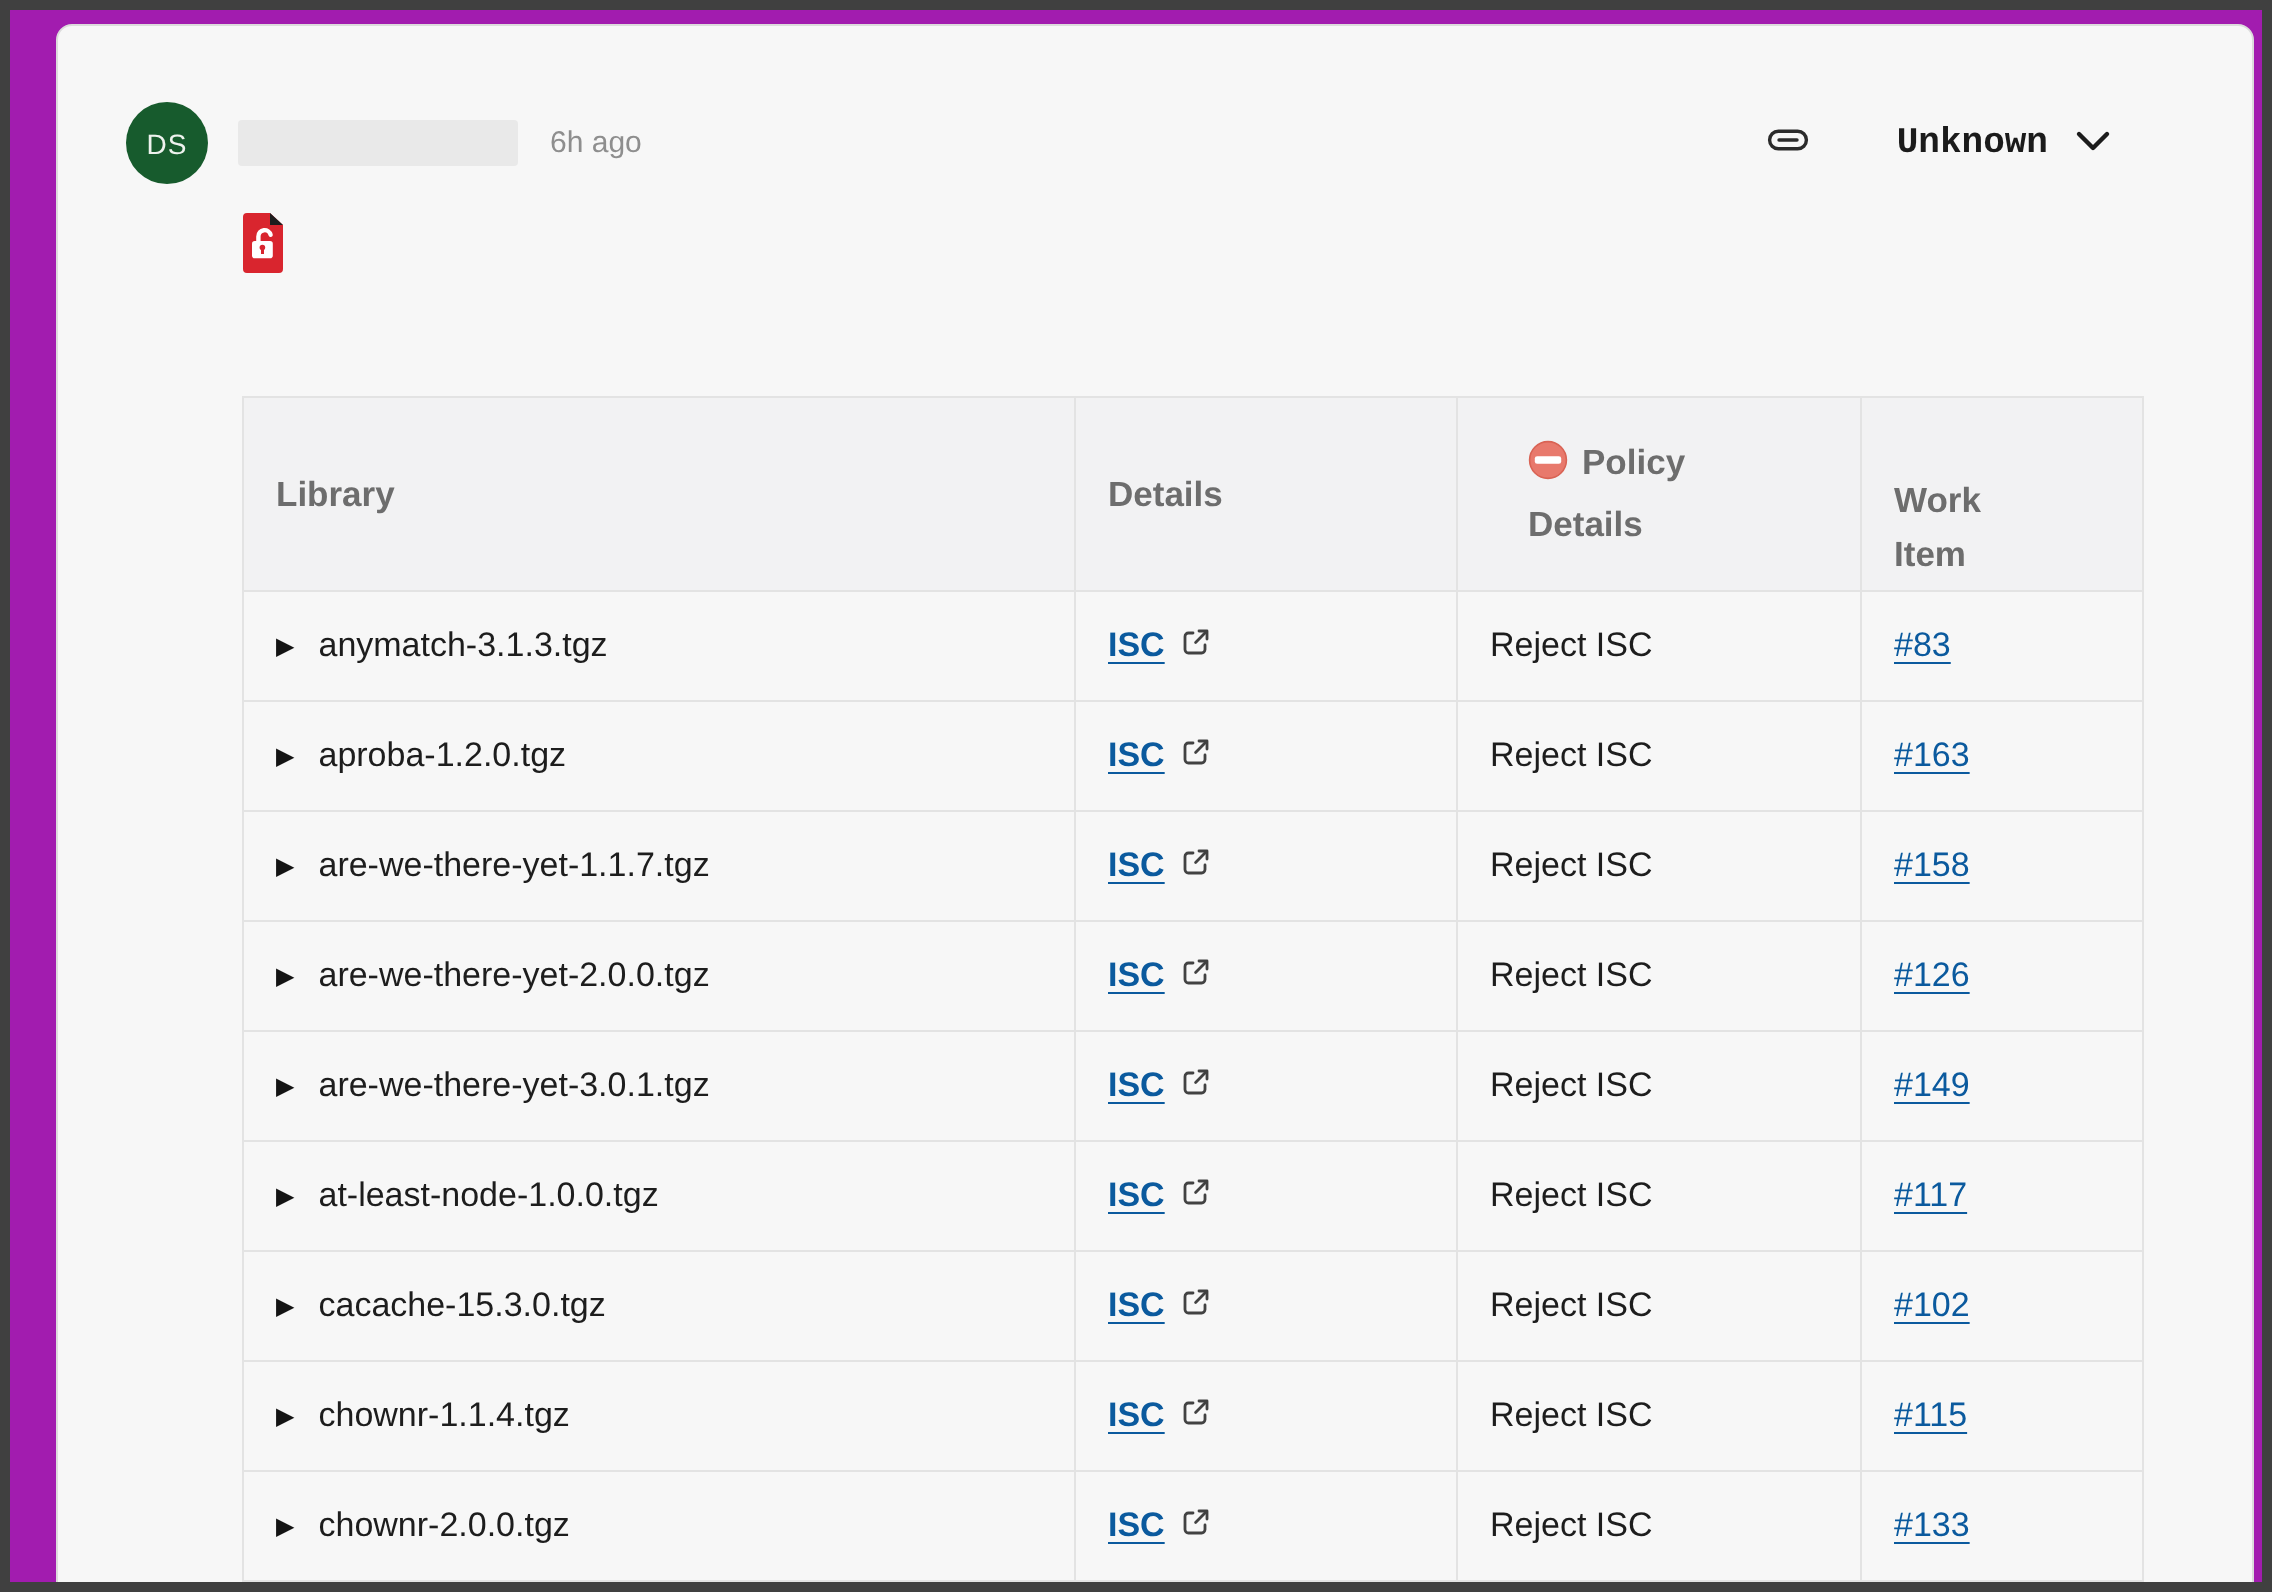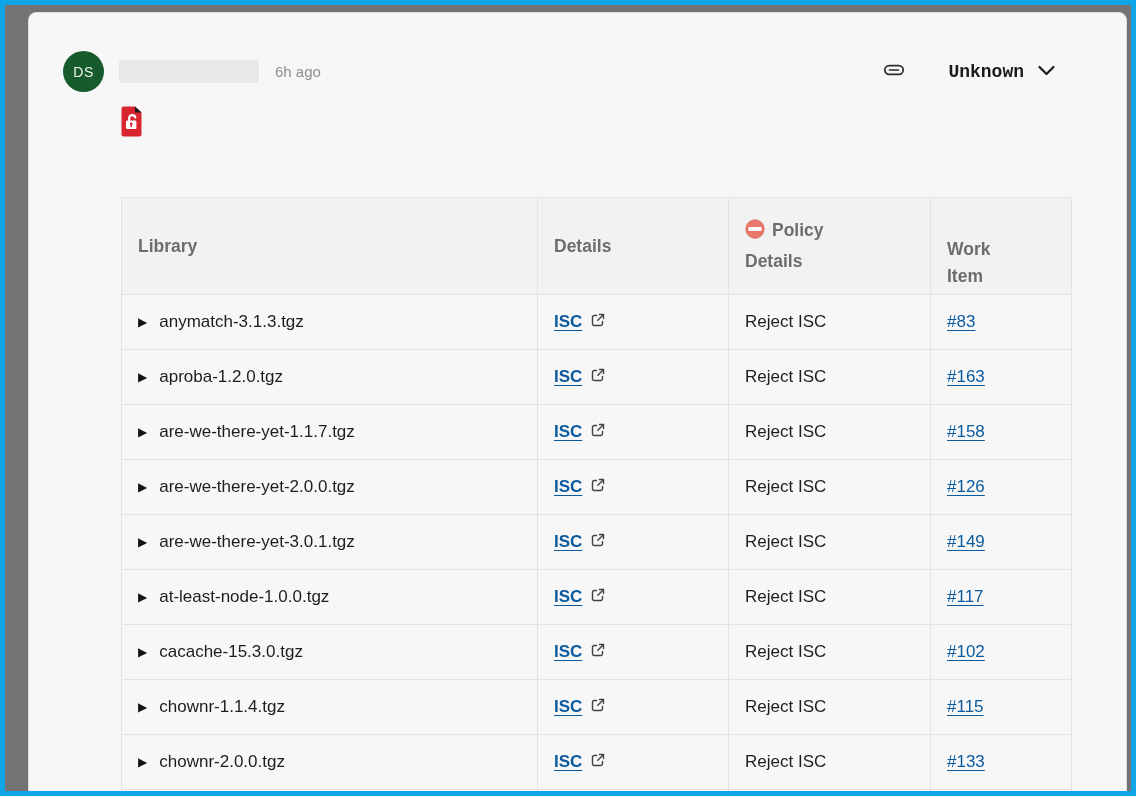--- a/index.html
+++ b/index.html
@@ -1,21 +1,21 @@
 <!DOCTYPE html>
 <html><head>
 <meta charset="utf-8">
 <style>
   html,body{margin:0;padding:0;}
   body{
     width:1136px;height:796px;position:relative;overflow:hidden;
     font-family:"Liberation Sans","DejaVu Sans",sans-serif;
     background:#fff;color:#1d1d1d;
   }
-  .frame{position:absolute;inset:0;border:5px solid #0ea5e9;background:#737373;overflow:hidden;}
+  .frame{position:absolute;inset:0;border:5px solid #404040;background:#a21caf;overflow:hidden;}
   .card{
     position:absolute;left:23px;top:7px;right:4px;height:1000px;
     background:#f7f7f7;border:1px solid #dcdcdc;border-radius:8px;
     box-sizing:border-box;
   }
   
   .c-header{display:flex;align-items:center;margin:38px 70px 0 34px;}
   .avatar{
     width:41px;height:41px;border-radius:50%;background:#175b2d;
     color:#eef3ee;font-size:14px;letter-spacing:.5px;
@@ -32,21 +32,21 @@
   .message{display:flex;align-items:center;margin:14px 0 0 90px;}
   .message-text{margin-left:13px;font-size:17px;color:#1d1d1d;}
   
   table{border-collapse:collapse;margin:56px 0 0 92px;table-layout:fixed;background:#f7f7f7;}
   col.c-lib{width:416px}col.c-lic{width:191px}col.c-pol{width:202px}col.c-wi{width:141px}
   th,td{border:1px solid #e3e3e3;box-sizing:border-box;}
   th{
     height:97px;background:#f2f2f3;text-align:left;vertical-align:middle;
     padding:0 10px 0 16px;font-size:17.5px;font-weight:700;color:#6d6d6d;
   }
-  th .wrap-policy{display:inline-block;width:105px;line-height:1.55;}
+  th .wrap-policy{display:inline-block;width:105px;line-height:1.55;margin-left:19px;}
   th .wrap-work{display:inline-block;width:60px;line-height:1.55;margin-top:34px;}
   .hicon{display:inline-block;vertical-align:-3px;margin-right:7px;}
   td{height:55px;padding:0 10px 0 16px;font-size:17px;color:#1d1d1d;vertical-align:middle;}
   .lib-cell{display:flex;align-items:center;}
   .expander{font-size:12px;color:#141414;margin-right:12px;cursor:pointer;line-height:1;}
   a.tbl-link{color:#0b5a9e;text-decoration:underline;text-underline-offset:3px;}
   .lic-wrap{display:flex;align-items:flex-start;}
   .lic-wrap a{font-weight:700;}
   .ext-icon{margin-left:8px;display:inline-flex;}
   tr.stub td{height:60px;border-bottom:none;}

